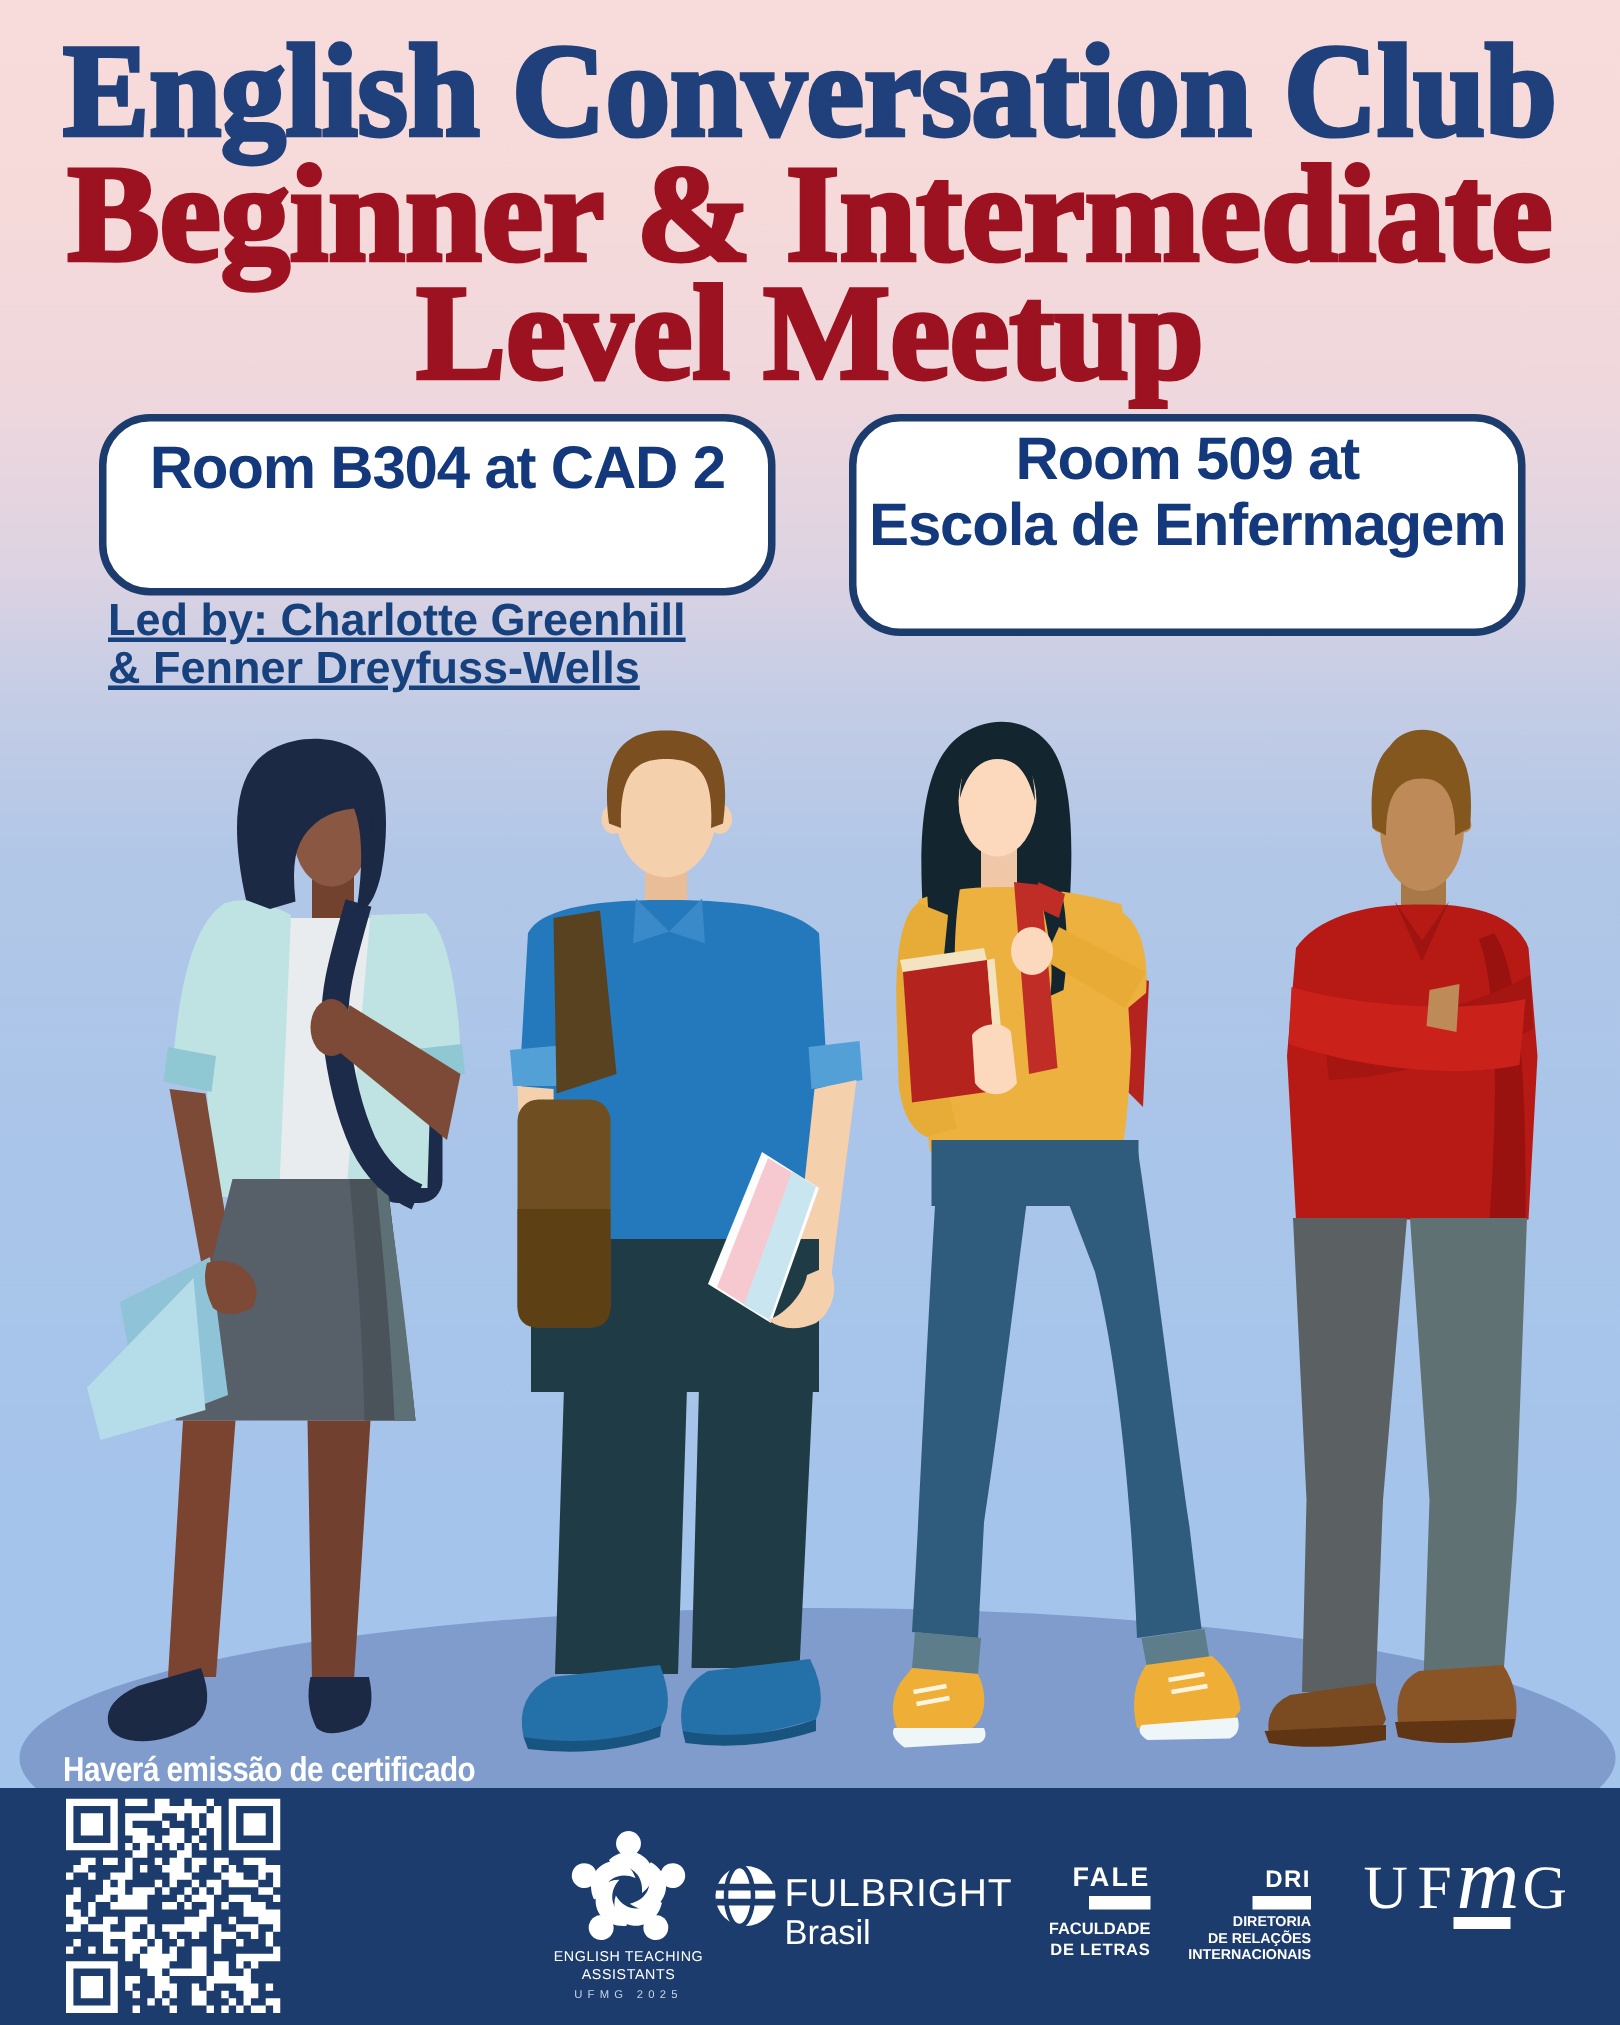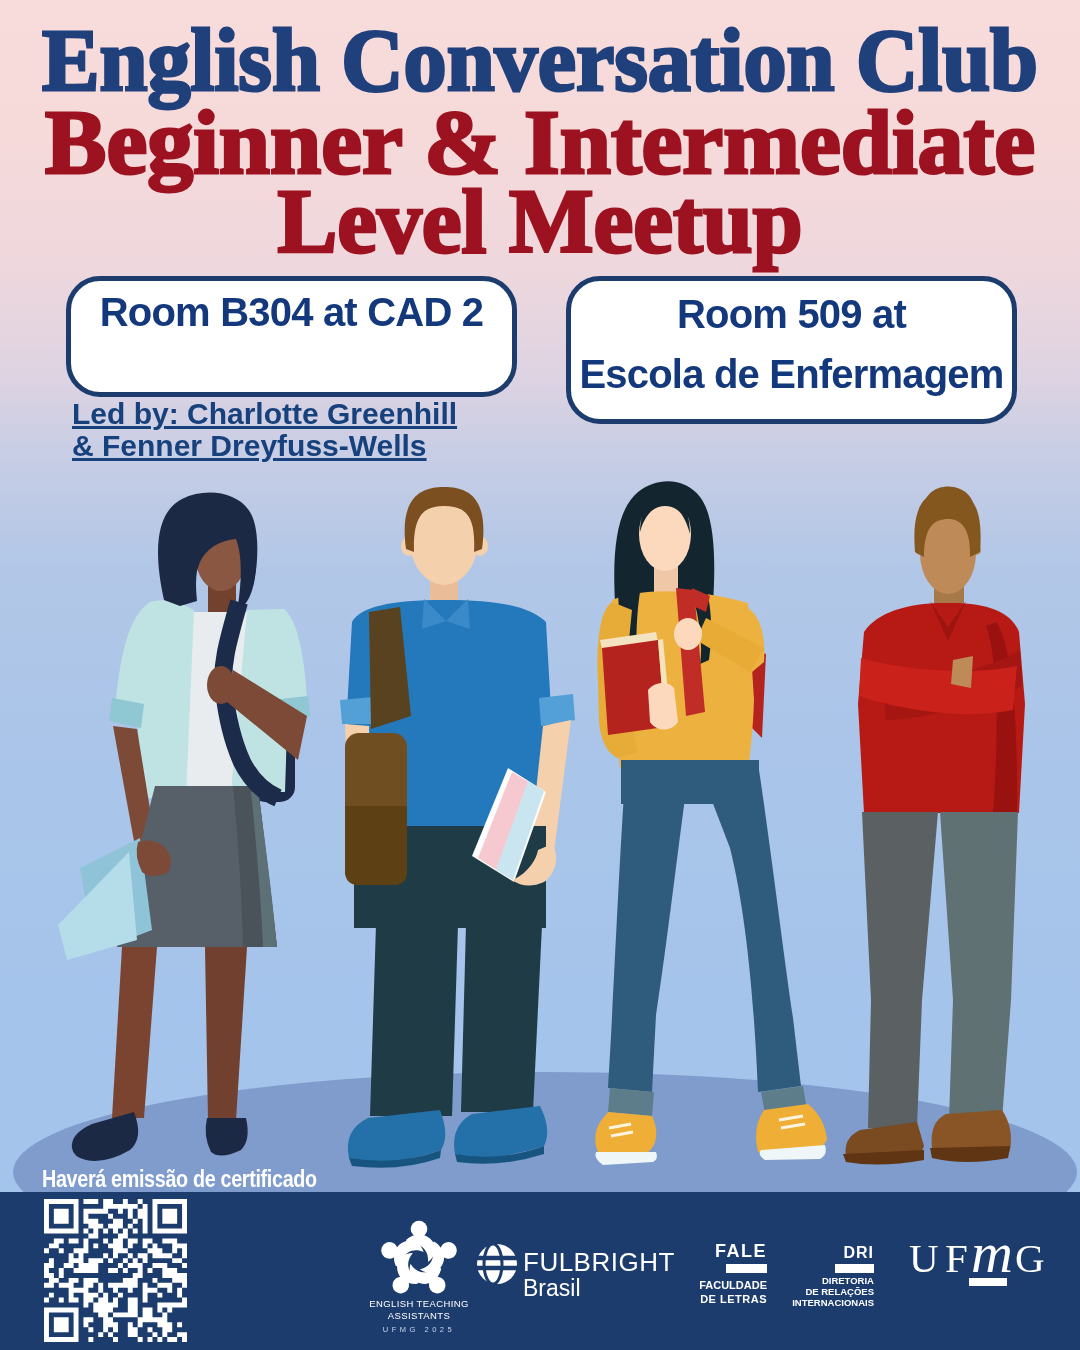--- a/index.html
+++ b/index.html
@@ -141,21 +141,21 @@
 <path d="M843,1154 L924,1150 L924,1160 Q880,1168 846,1162 Z" fill="#5f3514"></path>
 <path d="M932,1148 Q929,1122 946,1114 L1002,1110 Q1014,1128 1010,1150 L1008,1156 Q970,1162 938,1158 Z" fill="#8a5526"></path>
 <path d="M930,1148 L1010,1146 L1008,1158 Q965,1166 932,1158 Z" fill="#5f3514"></path>
 </g>
 </svg>
 
 <div class="box" style="left:66px;top:276px;width:441px;height:111px;">
   <div class="roomtxt" style="line-height:62px;text-align:center;">Room B304 at CAD 2</div>
 </div>
 <div class="box" style="left:566px;top:276px;width:441px;height:138px;">
-  <div class="roomtxt" style="line-height:60px;padding-top:3px;">Room 509 at<br>Escola de Enfermagem</div>
+  <div class="roomtxt" style="line-height:44px;padding-top:3px;">Room 509 at<br>Escola de Enfermagem</div>
 </div>
 <div class="ledby">Led by: Charlotte Greenhill<br>&amp; Fenner Dreyfuss-Wells</div>
 
 <div class="havera">Haverá emissão de certificado</div>
 <div class="bar"></div>
 
 <svg class="abs" style="left:44px;top:1199px" width="143" height="143" viewBox="0 0 142.1 142.1">
 <path fill="#fff" d="M0.0 0.0h34.3v4.9h-34.3zM39.2 0.0h14.7v4.9h-14.7zM58.8 0.0h9.8v4.9h-9.8zM78.4 0.0h4.9v4.9h-4.9zM93.1 0.0h4.9v4.9h-4.9zM107.8 0.0h34.3v4.9h-34.3zM0.0 4.9h4.9v4.9h-4.9zM29.4 4.9h4.9v4.9h-4.9zM58.8 4.9h34.3v4.9h-34.3zM98.0 4.9h4.9v4.9h-4.9zM107.8 4.9h4.9v4.9h-4.9zM137.2 4.9h4.9v4.9h-4.9zM0.0 9.8h4.9v4.9h-4.9zM9.8 9.8h14.7v4.9h-14.7zM29.4 9.8h4.9v4.9h-4.9zM39.2 9.8h24.5v4.9h-24.5zM73.5 9.8h4.9v4.9h-4.9zM83.3 9.8h4.9v4.9h-4.9zM93.1 9.8h9.8v4.9h-9.8zM107.8 9.8h4.9v4.9h-4.9zM117.6 9.8h14.7v4.9h-14.7zM137.2 9.8h4.9v4.9h-4.9zM0.0 14.7h4.9v4.9h-4.9zM9.8 14.7h14.7v4.9h-14.7zM29.4 14.7h4.9v4.9h-4.9zM39.2 14.7h4.9v4.9h-4.9zM63.7 14.7h4.9v4.9h-4.9zM83.3 14.7h4.9v4.9h-4.9zM93.1 14.7h9.8v4.9h-9.8zM107.8 14.7h4.9v4.9h-4.9zM117.6 14.7h14.7v4.9h-14.7zM137.2 14.7h4.9v4.9h-4.9zM0.0 19.6h4.9v4.9h-4.9zM9.8 19.6h14.7v4.9h-14.7zM29.4 19.6h4.9v4.9h-4.9zM39.2 19.6h14.7v4.9h-14.7zM68.6 19.6h9.8v4.9h-9.8zM88.2 19.6h4.9v4.9h-4.9zM98.0 19.6h4.9v4.9h-4.9zM107.8 19.6h4.9v4.9h-4.9zM117.6 19.6h14.7v4.9h-14.7zM137.2 19.6h4.9v4.9h-4.9zM0.0 24.5h4.9v4.9h-4.9zM29.4 24.5h4.9v4.9h-4.9zM44.1 24.5h14.7v4.9h-14.7zM63.7 24.5h14.7v4.9h-14.7zM83.3 24.5h4.9v4.9h-4.9zM98.0 24.5h4.9v4.9h-4.9zM107.8 24.5h4.9v4.9h-4.9zM137.2 24.5h4.9v4.9h-4.9zM0.0 29.4h34.3v4.9h-34.3zM39.2 29.4h4.9v4.9h-4.9zM49.0 29.4h4.9v4.9h-4.9zM58.8 29.4h4.9v4.9h-4.9zM68.6 29.4h4.9v4.9h-4.9zM78.4 29.4h4.9v4.9h-4.9zM88.2 29.4h4.9v4.9h-4.9zM98.0 29.4h4.9v4.9h-4.9zM107.8 29.4h34.3v4.9h-34.3zM44.1 34.3h9.8v4.9h-9.8zM73.5 34.3h9.8v4.9h-9.8zM9.8 39.2h9.8v4.9h-9.8zM24.5 39.2h9.8v4.9h-9.8zM39.2 39.2h4.9v4.9h-4.9zM58.8 39.2h4.9v4.9h-4.9zM68.6 39.2h9.8v4.9h-9.8zM83.3 39.2h9.8v4.9h-9.8zM98.0 39.2h9.8v4.9h-9.8zM117.6 39.2h14.7v4.9h-14.7zM4.9 44.1h9.8v4.9h-9.8zM39.2 44.1h4.9v4.9h-4.9zM49.0 44.1h4.9v4.9h-4.9zM63.7 44.1h14.7v4.9h-14.7zM83.3 44.1h4.9v4.9h-4.9zM98.0 44.1h4.9v4.9h-4.9zM107.8 44.1h4.9v4.9h-4.9zM127.4 44.1h14.7v4.9h-14.7zM0.0 49.0h4.9v4.9h-4.9zM14.7 49.0h4.9v4.9h-4.9zM29.4 49.0h14.7v4.9h-14.7zM68.6 49.0h14.7v4.9h-14.7zM102.9 49.0h14.7v4.9h-14.7zM127.4 49.0h4.9v4.9h-4.9zM137.2 49.0h4.9v4.9h-4.9zM24.5 53.9h4.9v4.9h-4.9zM34.3 53.9h4.9v4.9h-4.9zM58.8 53.9h4.9v4.9h-4.9zM68.6 53.9h4.9v4.9h-4.9zM83.3 53.9h4.9v4.9h-4.9zM93.1 53.9h9.8v4.9h-9.8zM107.8 53.9h19.6v4.9h-19.6zM137.2 53.9h4.9v4.9h-4.9zM4.9 58.8h4.9v4.9h-4.9zM24.5 58.8h14.7v4.9h-14.7zM44.1 58.8h14.7v4.9h-14.7zM63.7 58.8h4.9v4.9h-4.9zM78.4 58.8h4.9v4.9h-4.9zM88.2 58.8h4.9v4.9h-4.9zM98.0 58.8h4.9v4.9h-4.9zM127.4 58.8h9.8v4.9h-9.8zM0.0 63.7h9.8v4.9h-9.8zM19.6 63.7h9.8v4.9h-9.8zM34.3 63.7h19.6v4.9h-19.6zM73.5 63.7h4.9v4.9h-4.9zM83.3 63.7h14.7v4.9h-14.7zM107.8 63.7h14.7v4.9h-14.7zM137.2 63.7h4.9v4.9h-4.9zM0.0 68.6h4.9v4.9h-4.9zM14.7 68.6h4.9v4.9h-4.9zM29.4 68.6h24.5v4.9h-24.5zM63.7 68.6h9.8v4.9h-9.8zM78.4 68.6h4.9v4.9h-4.9zM93.1 68.6h4.9v4.9h-4.9zM102.9 68.6h4.9v4.9h-4.9zM117.6 68.6h14.7v4.9h-14.7zM0.0 73.5h9.8v4.9h-9.8zM14.7 73.5h4.9v4.9h-4.9zM88.2 73.5h9.8v4.9h-9.8zM117.6 73.5h24.5v4.9h-24.5zM4.9 78.4h9.8v4.9h-9.8zM24.5 78.4h9.8v4.9h-9.8zM39.2 78.4h14.7v4.9h-14.7zM78.4 78.4h14.7v4.9h-14.7zM107.8 78.4h4.9v4.9h-4.9zM127.4 78.4h14.7v4.9h-14.7zM0.0 83.3h9.8v4.9h-9.8zM14.7 83.3h14.7v4.9h-14.7zM39.2 83.3h9.8v4.9h-9.8zM53.9 83.3h4.9v4.9h-4.9zM63.7 83.3h29.4v4.9h-29.4zM98.0 83.3h4.9v4.9h-4.9zM112.7 83.3h14.7v4.9h-14.7zM137.2 83.3h4.9v4.9h-4.9zM24.5 88.2h19.6v4.9h-19.6zM53.9 88.2h4.9v4.9h-4.9zM68.6 88.2h4.9v4.9h-4.9zM83.3 88.2h4.9v4.9h-4.9zM98.0 88.2h14.7v4.9h-14.7zM122.5 88.2h4.9v4.9h-4.9zM132.3 88.2h4.9v4.9h-4.9zM4.9 93.1h4.9v4.9h-4.9zM24.5 93.1h4.9v4.9h-4.9zM39.2 93.1h14.7v4.9h-14.7zM58.8 93.1h4.9v4.9h-4.9zM73.5 93.1h4.9v4.9h-4.9zM98.0 93.1h4.9v4.9h-4.9zM112.7 93.1h4.9v4.9h-4.9zM132.3 93.1h4.9v4.9h-4.9zM0.0 98.0h4.9v4.9h-4.9zM14.7 98.0h4.9v4.9h-4.9zM24.5 98.0h9.8v4.9h-9.8zM39.2 98.0h9.8v4.9h-9.8zM53.9 98.0h9.8v4.9h-9.8zM68.6 98.0h4.9v4.9h-4.9zM83.3 98.0h9.8v4.9h-9.8zM98.0 98.0h4.9v4.9h-4.9zM137.2 98.0h4.9v4.9h-4.9zM39.2 102.9h4.9v4.9h-4.9zM49.0 102.9h24.5v4.9h-24.5zM83.3 102.9h9.8v4.9h-9.8zM112.7 102.9h29.4v4.9h-29.4zM0.0 107.8h34.3v4.9h-34.3zM49.0 107.8h19.6v4.9h-19.6zM83.3 107.8h9.8v4.9h-9.8zM98.0 107.8h9.8v4.9h-9.8zM112.7 107.8h4.9v4.9h-4.9zM122.5 107.8h4.9v4.9h-4.9zM0.0 112.7h4.9v4.9h-4.9zM29.4 112.7h4.9v4.9h-4.9zM53.9 112.7h9.8v4.9h-9.8zM68.6 112.7h24.5v4.9h-24.5zM98.0 112.7h9.8v4.9h-9.8zM117.6 112.7h4.9v4.9h-4.9zM0.0 117.6h4.9v4.9h-4.9zM9.8 117.6h14.7v4.9h-14.7zM29.4 117.6h4.9v4.9h-4.9zM39.2 117.6h9.8v4.9h-9.8zM58.8 117.6h9.8v4.9h-9.8zM93.1 117.6h29.4v4.9h-29.4zM0.0 122.5h4.9v4.9h-4.9zM9.8 122.5h14.7v4.9h-14.7zM29.4 122.5h4.9v4.9h-4.9zM39.2 122.5h4.9v4.9h-4.9zM58.8 122.5h14.7v4.9h-14.7zM83.3 122.5h4.9v4.9h-4.9zM93.1 122.5h4.9v4.9h-4.9zM112.7 122.5h14.7v4.9h-14.7zM132.3 122.5h4.9v4.9h-4.9zM0.0 127.4h4.9v4.9h-4.9zM9.8 127.4h14.7v4.9h-14.7zM29.4 127.4h4.9v4.9h-4.9zM44.1 127.4h4.9v4.9h-4.9zM58.8 127.4h4.9v4.9h-4.9zM68.6 127.4h4.9v4.9h-4.9zM83.3 127.4h9.8v4.9h-9.8zM102.9 127.4h4.9v4.9h-4.9zM117.6 127.4h9.8v4.9h-9.8zM0.0 132.3h4.9v4.9h-4.9zM29.4 132.3h4.9v4.9h-4.9zM53.9 132.3h4.9v4.9h-4.9zM63.7 132.3h4.9v4.9h-4.9zM83.3 132.3h9.8v4.9h-9.8zM107.8 132.3h4.9v4.9h-4.9zM117.6 132.3h4.9v4.9h-4.9zM132.3 132.3h9.8v4.9h-9.8zM0.0 137.2h34.3v4.9h-34.3zM44.1 137.2h4.9v4.9h-4.9zM68.6 137.2h4.9v4.9h-4.9zM93.1 137.2h4.9v4.9h-4.9zM102.9 137.2h4.9v4.9h-4.9zM112.7 137.2h4.9v4.9h-4.9zM122.5 137.2h9.8v4.9h-9.8zM137.2 137.2h4.9v4.9h-4.9z"></path>
 </svg>
 

